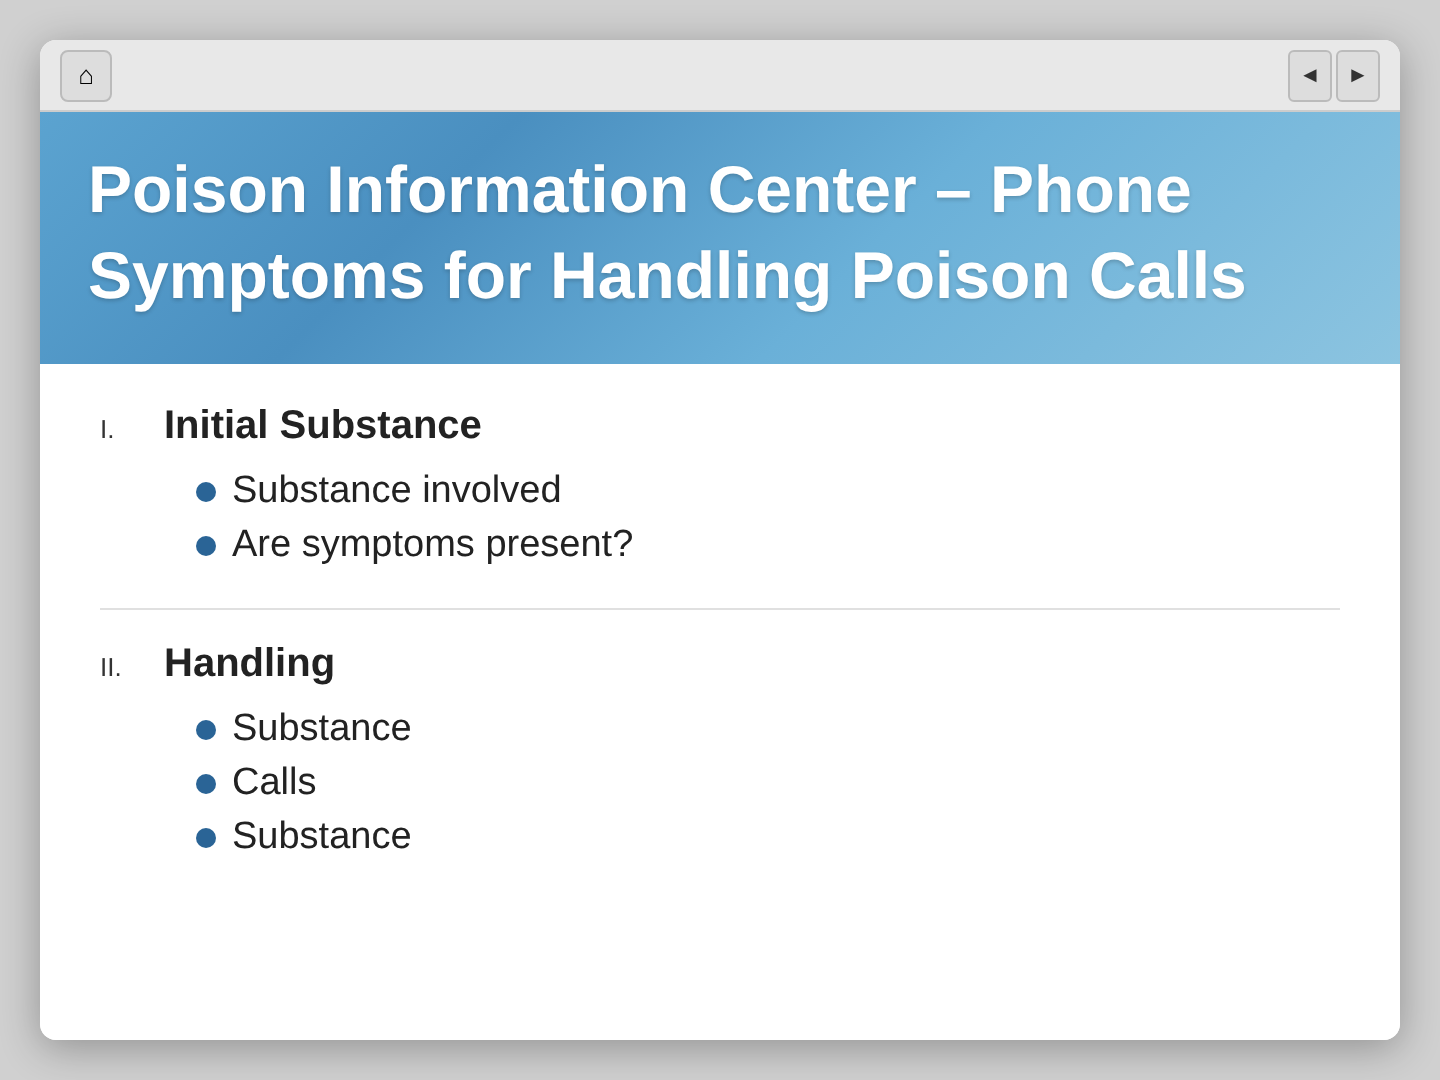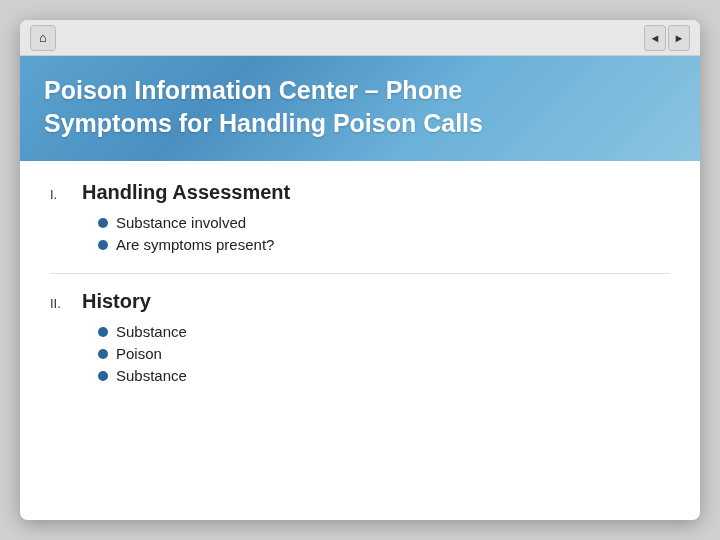--- a/index.html
+++ b/index.html
@@ -81,21 +81,21 @@
     .header-banner {
       background: linear-gradient(135deg, #5ba3d0 0%, #4a8fc0 30%, #6ab0d8 60%, #8cc4e0 100%);
       padding: 18px 24px 22px 24px;
       min-height: 100px;
       display: flex;
       align-items: center;
     }
 
     .header-title {
       color: white;
-      font-size: 25px;
+      font-size: 33px;
       font-weight: 600;
       line-height: 1.3;
       text-shadow: 0 1px 2px rgba(0,0,0,0.2);
     }
 
     .content {
       background: white;
       flex: 1;
       padding: 20px 30px;
     }
@@ -126,21 +126,21 @@
     .bullet-list {
       list-style: none;
       padding-left: 48px;
     }
 
     .bullet-list li {
       display: flex;
       align-items: center;
       gap: 8px;
       margin-bottom: 5px;
-      font-size: 15px;
+      font-size: 19px;
       color: #222;
     }
 
     .bullet-dot {
       width: 10px;
       height: 10px;
       border-radius: 50%;
       background: #2a6496;
       flex-shrink: 0;
     }
@@ -177,49 +177,49 @@
       <div>Poison Information Center – Phone</div>
       <div>Symptoms for Handling Poison Calls</div>
     </div>
   </div>
 
   <div class="content">
 
     <div class="section">
       <div class="section-header">
         <span class="section-number">I.</span>
-        <span class="section-title">Handling  Assessment</span>
+        <span class="section-title">Initial  Substance</span>
       </div>
       <ul class="bullet-list">
         <li>
           <span class="bullet-dot"></span>
           <span>Substance involved</span>
         </li>
         <li>
           <span class="bullet-dot"></span>
           <span>Are symptoms present?</span>
         </li>
       </ul>
     </div>
 
     <div class="divider"></div>
 
     <div class="section">
       <div class="section-header">
         <span class="section-number">II.</span>
-        <span class="section-title">History</span>
+        <span class="section-title">Handling</span>
       </div>
       <ul class="bullet-list">
         <li>
           <span class="bullet-dot"></span>
           <span>Substance</span>
         </li>
         <li>
           <span class="bullet-dot"></span>
-          <span>Poison</span>
+          <span>Calls</span>
         </li>
         <li>
           <span class="bullet-dot"></span>
           <span>Substance</span>
         </li>
       </ul>
     </div>
 
   </div>
 </div>

